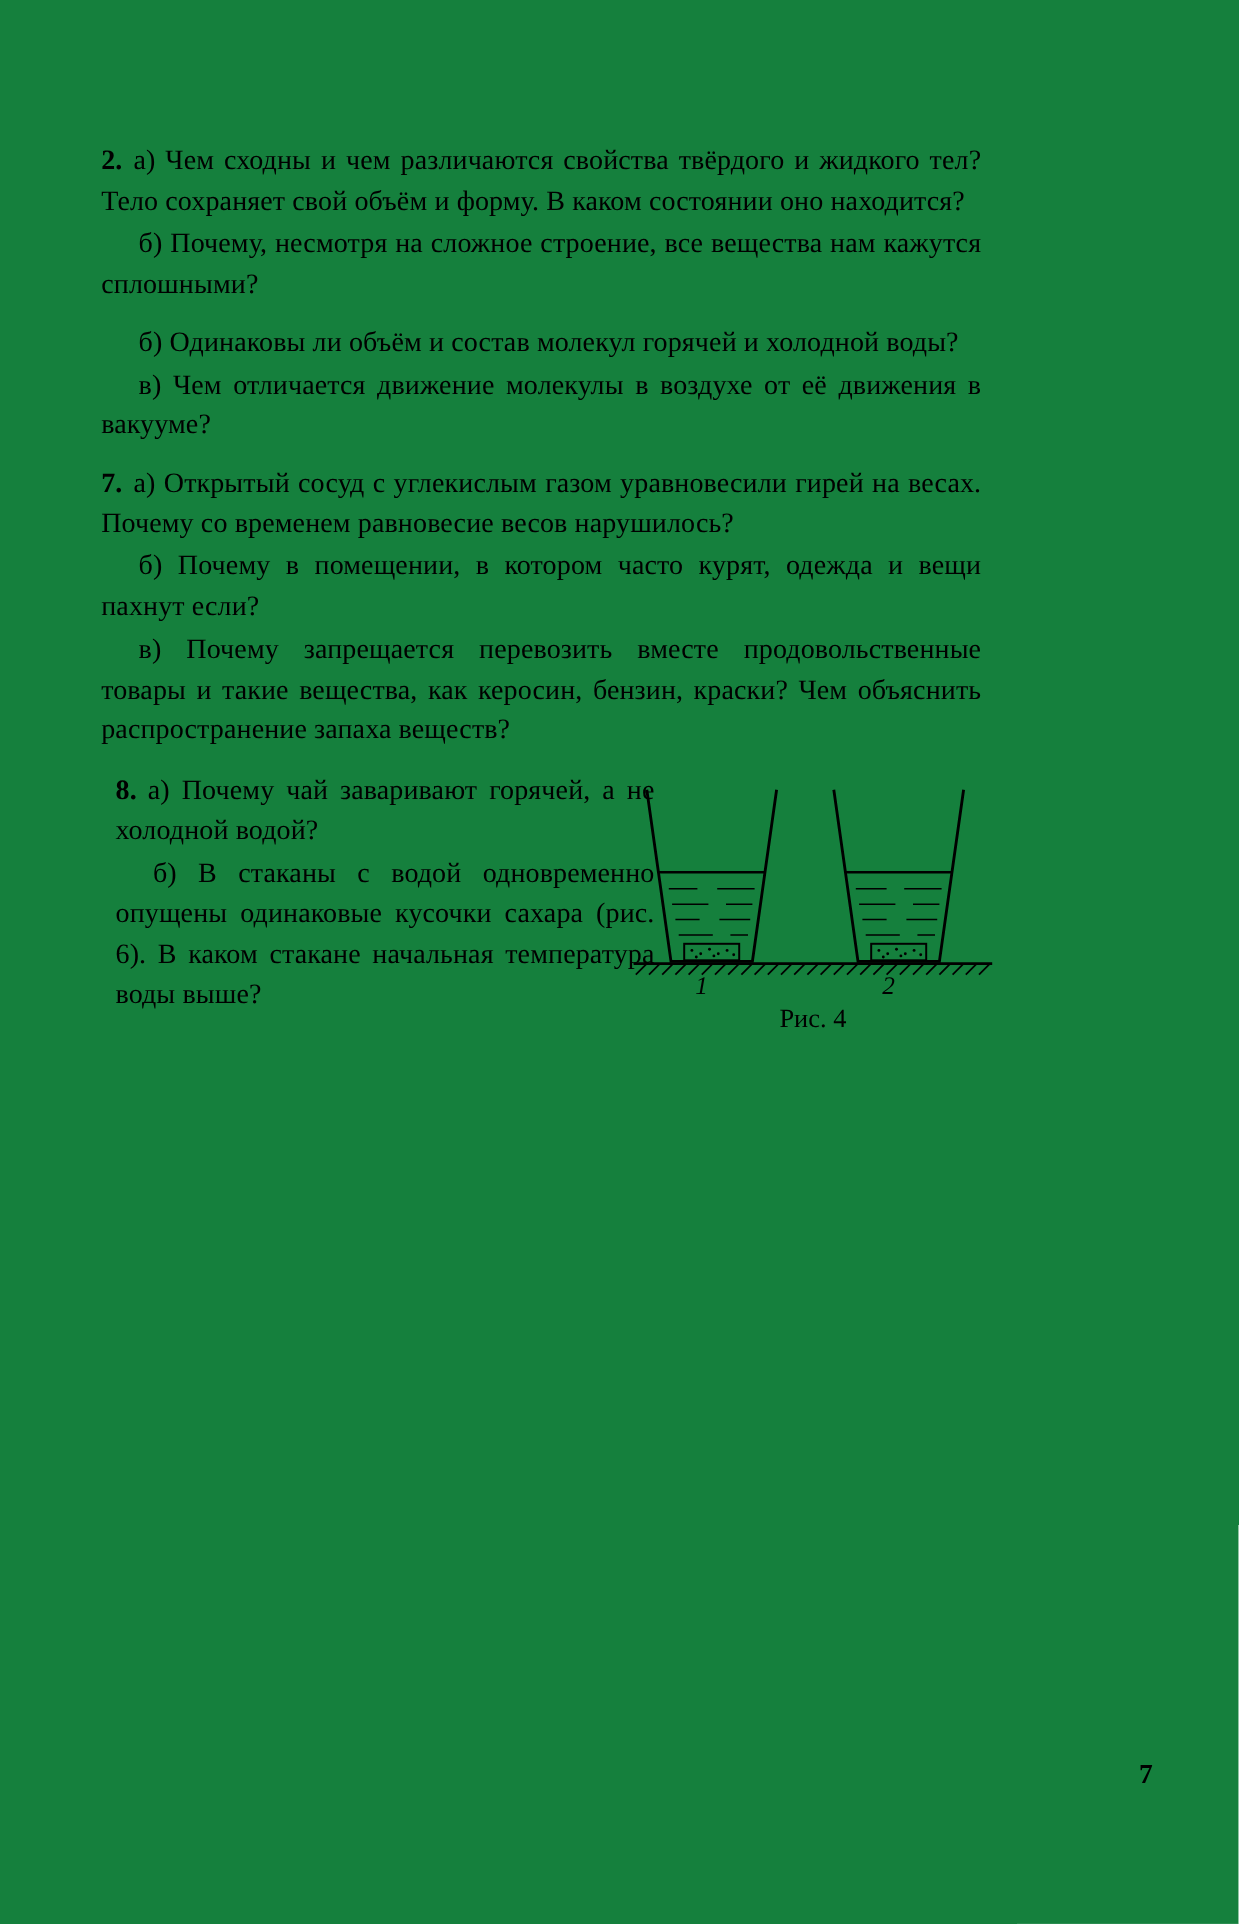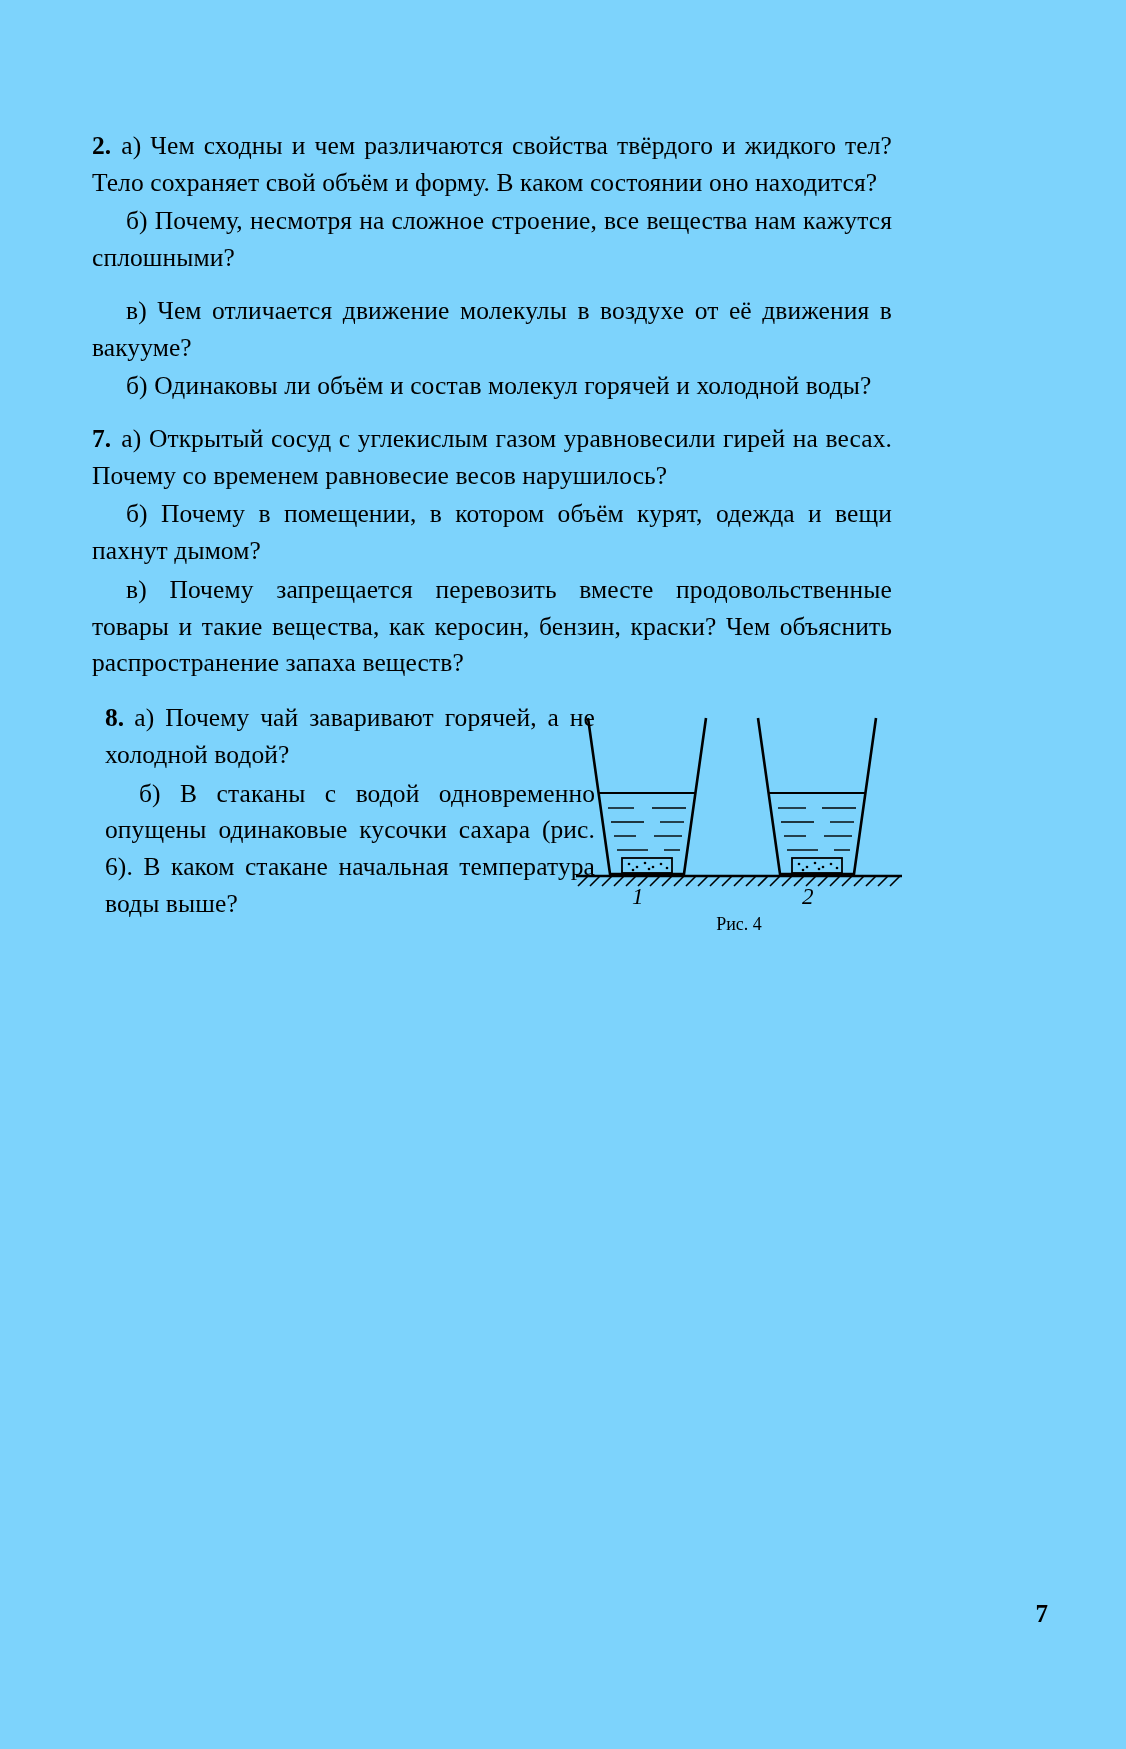--- a/index.html
+++ b/index.html
@@ -12,21 +12,21 @@
     height: 1749px;
     position: relative;
     font-family: "Liberation Serif", serif;
     color: #000000;
   }
   .page {
     position: absolute;
     left: 0; top: 0;
     width: 1126px;
     height: 1749px;
-    background: #7dd3fc;
+    background: #15803d;
   }
   .content {
     position: absolute;
     left: 92px;
     top: 128px;
     width: 800px;
   }
   .qblock {
     margin-bottom: 16px;
   }
@@ -60,21 +60,21 @@
     top: 8px;
     width: 330px;
     height: 215px;
   }
   .fig-caption {
     position: absolute;
     left: 0;
     top: 178px;
     width: 330px;
     text-align: center;
-    font-size: 18px;
+    font-size: 24px;
   }
   .glass-label {
     position: absolute;
     font-size: 23px;
     font-style: italic;
   }
   .pagenum {
     position: absolute;
     right: 78px;
     top: 1600px;
@@ -89,30 +89,30 @@
 <div class="page">
 
   <div class="content">
 
     <div class="qblock">
       <p class="para"><span class="num">2.</span><span>а) Чем сходны и чем различаются свойства твёрдого и жидкого тел? Тело сохраняет свой объём и форму. В каком состоянии оно находится?</span></p>
       <p class="para indent">б) Почему, несмотря на сложное строение, все вещества нам кажутся сплошными?</p>
     </div>
 
     <div class="qblock">
+      <p class="para indent">б) Одинаковы ли объём и состав молекул горячей и холодной воды?</p>
       <p class="para indent">в) Чем отличается движение молекулы в воздухе от её движения в вакууме?</p>
-      <p class="para indent">б) Одинаковы ли объём и состав молекул горячей и холодной воды?</p>
     </div>
 
 
 
 
     <div class="qblock">
       <p class="para"><span class="num">7.</span><span>а) Открытый сосуд с углекислым газом уравновесили гирей на весах. Почему со временем равновесие весов нарушилось?</span></p>
-      <p class="para indent">б) Почему в помещении, в котором объём курят, одежда и вещи пахнут дымом?</p>
+      <p class="para indent">б) Почему в помещении, в котором часто курят, одежда и вещи пахнут если?</p>
       <p class="para indent">в) Почему запрещается перевозить вместе продовольственные товары и такие вещества, как керосин, бензин, краски? Чем объяснить распространение запаха веществ?</p>
     </div>
 
     <div class="qblock block8">
       <div class="col-text">
         <p class="para"><span class="num">8.</span><span>а) Почему чай заваривают горячей, а не холодной водой?</span></p>
         <p class="para indent">б) В стаканы с водой одновременно опущены одинаковые кусочки сахара (рис. 6). В каком стакане начальная температура воды выше?</p>
       </div>
 
       <div class="figure">

